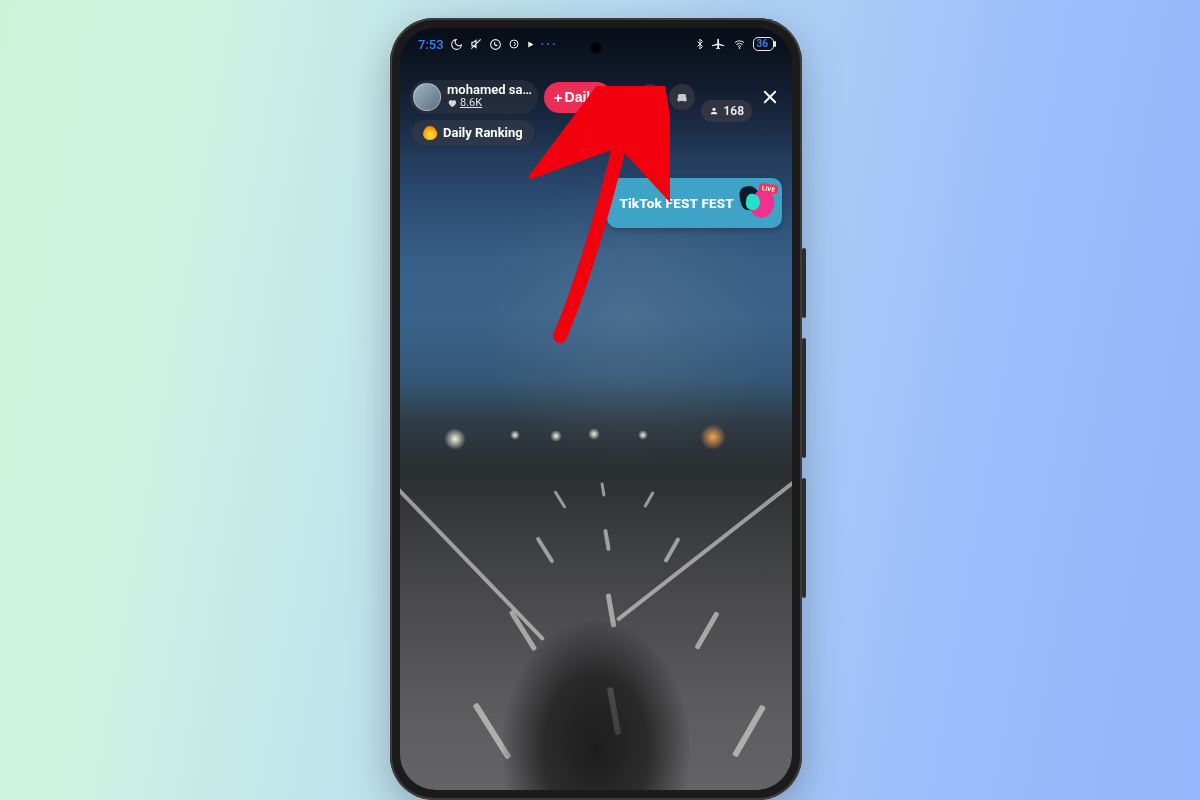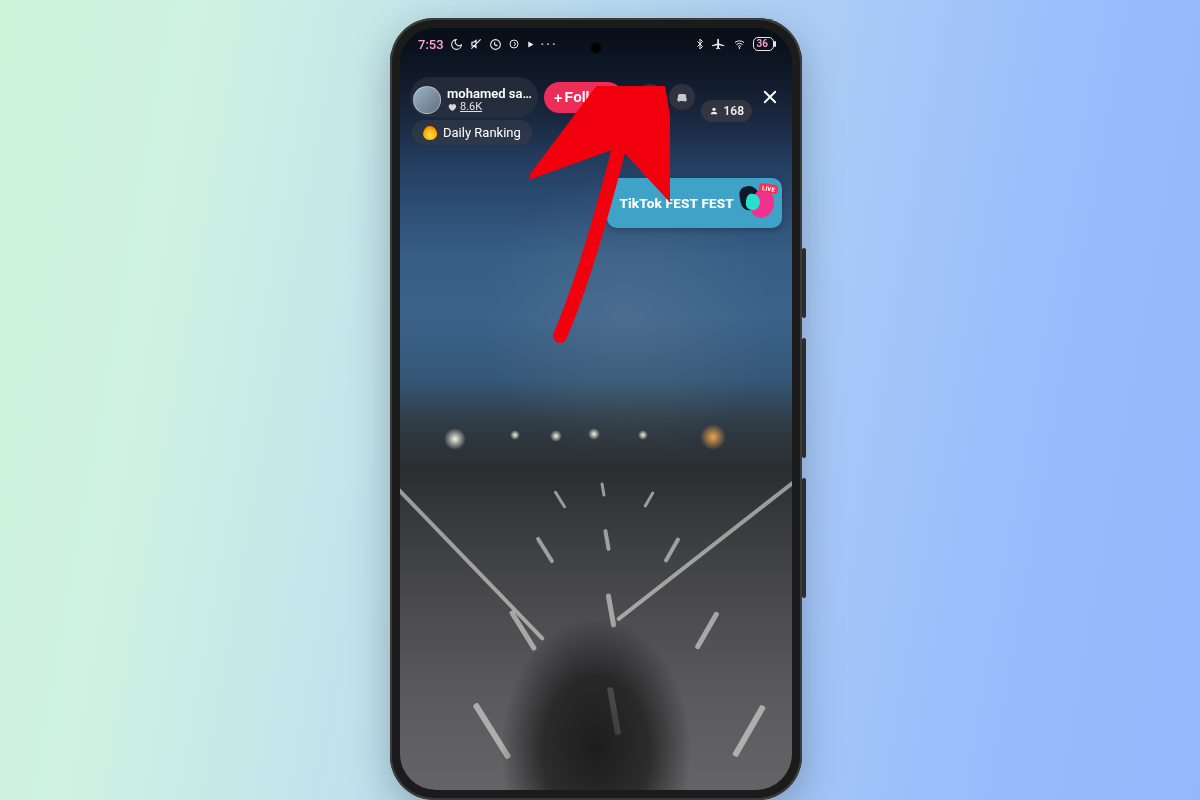--- a/index.html
+++ b/index.html
@@ -85,21 +85,21 @@
 
   
   .status-bar {
     position: absolute;
     top: 0; left: 0; right: 0;
     height: 32px;
     display: flex;
     align-items: center;
     justify-content: space-between;
     padding: 0 18px;
-    color: #f9a8d4;
+    color: #3b82f6;
     font-size: 13px;
     font-weight: 500;
   }
   .status-left, .status-right { display:flex; align-items:center; gap:6px; }
   .status-left .dots { letter-spacing:2px; }
   .camera-hole {
     position: absolute;
     top: 14px; left: 50%;
     transform: translateX(-50%);
     width: 12px; height: 12px;
@@ -124,24 +124,23 @@
   
   .live-header {
     position: absolute;
     top: 44px; left: 10px; right: 10px;
     display: flex;
     align-items: center;
     gap: 6px;
   }
   .streamer-pill {
     display: flex;
-    align-items: center;
     background: rgba(50,55,65,0.55);
     border-radius: 999px;
-    padding: 9px 6px 3px 3px;
+    padding: 3px 6px 3px 3px;
     color: #fff;
     min-width: 0;
     max-width: 170px;
   }
   .avatar {
     width: 28px; height: 28px; border-radius: 50%;
     background: linear-gradient(135deg,#9fb4c8 0%, #5e6f7f 100%);
     flex: 0 0 auto;
     border: 1px solid rgba(255,255,255,0.35);
   }
@@ -189,21 +188,21 @@
     cursor:pointer;
   }
 
   
   .ranking-chip {
     position:absolute;
     top: 92px; left: 12px;
     display:flex; align-items:center; gap:6px;
     background: rgba(55,60,72,0.6);
     color:#fff;
-    font-size: 13px; font-weight:400;
+    font-size: 13px; font-weight:700;
     padding: 5px 11px;
     border-radius: 999px;
     cursor:pointer;
   }
   .fire {
     width:14px; height:14px; border-radius:50% 50% 50% 50% / 60% 60% 40% 40%;
     background: radial-gradient(circle at 50% 65%, #ffe26a 0%, #ffb700 45%, #ff7a00 80%);
     transform: rotate(-5deg);
   }
 
@@ -360,21 +359,21 @@
                   <path d="M12 21s-8-5.3-8-11a5 5 0 019-3 5 5 0 019 3c0 5.7-8 11-8 11z"></path>
                 </svg>
             </span>
             <span>8.6K</span>
           </div>
         </div>
       </div>
 
       <button class="follow-btn">
         <span class="plus">+</span>
-        <span>Follow</span>
+        <span>Daily</span>
       </button>
 
       <div class="spacer"></div>
 
       <div class="seat">
         <svg width="14" height="14" viewBox="0 0 24 24" fill="#e6dcc8">
             <path d="M5 10a3 3 0 013-3h8a3 3 0 013 3v4H5zM4 14h16v3a2 2 0 01-2 2v1h-2v-1H8v1H6v-1a2 2 0 01-2-2z"></path>
           </svg>
       </div>
       <div class="seat">

